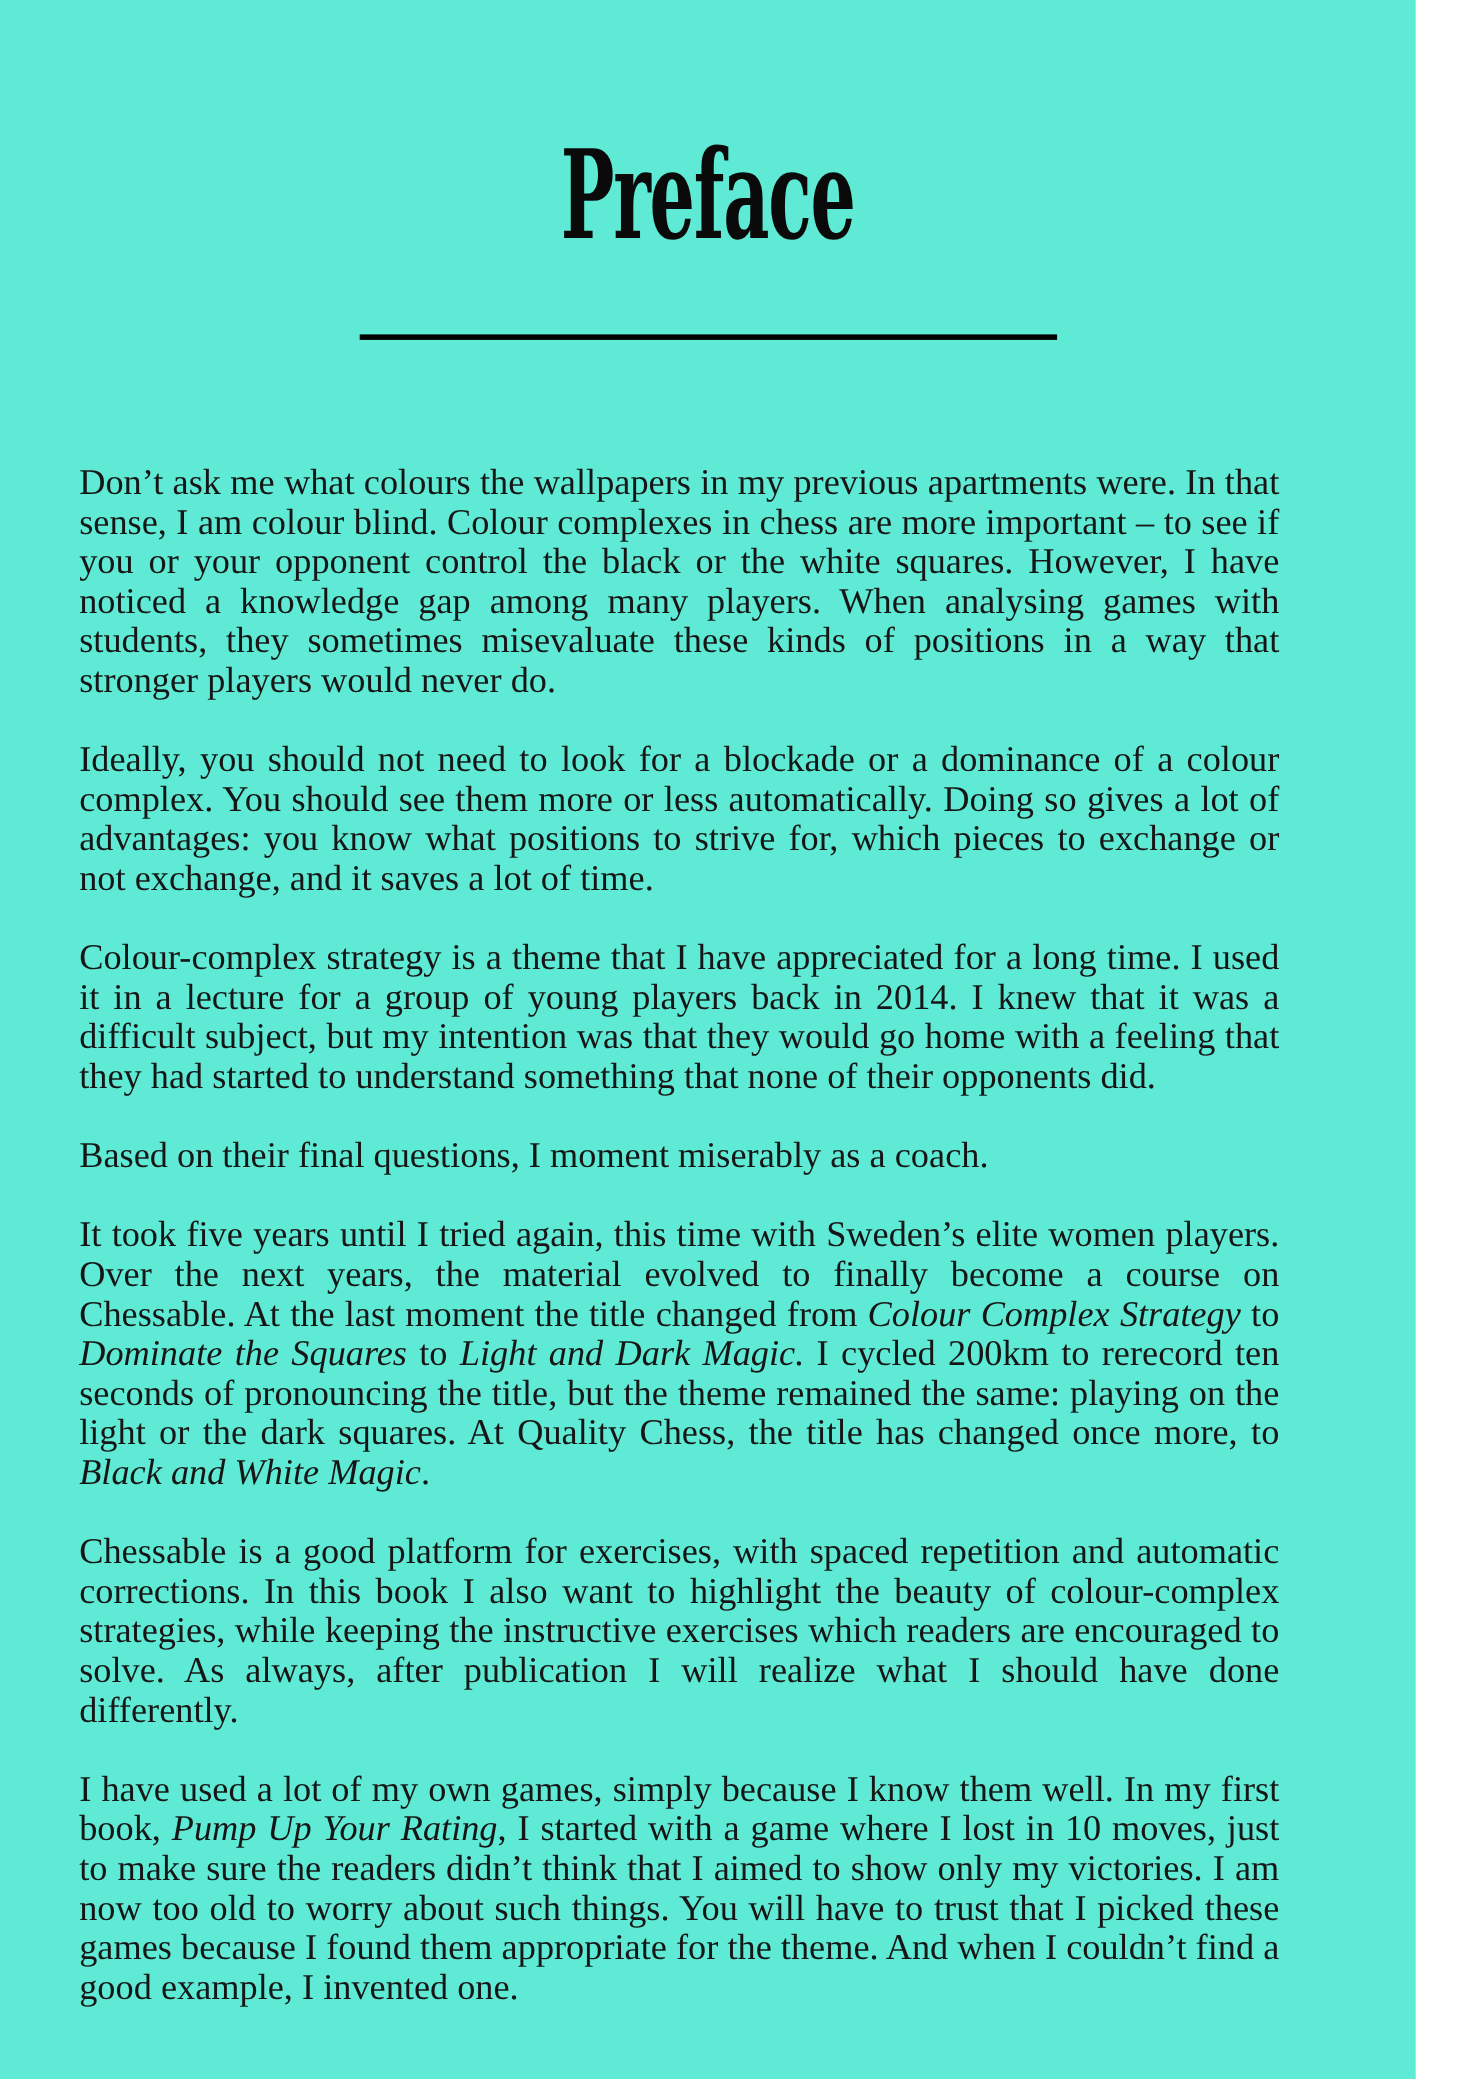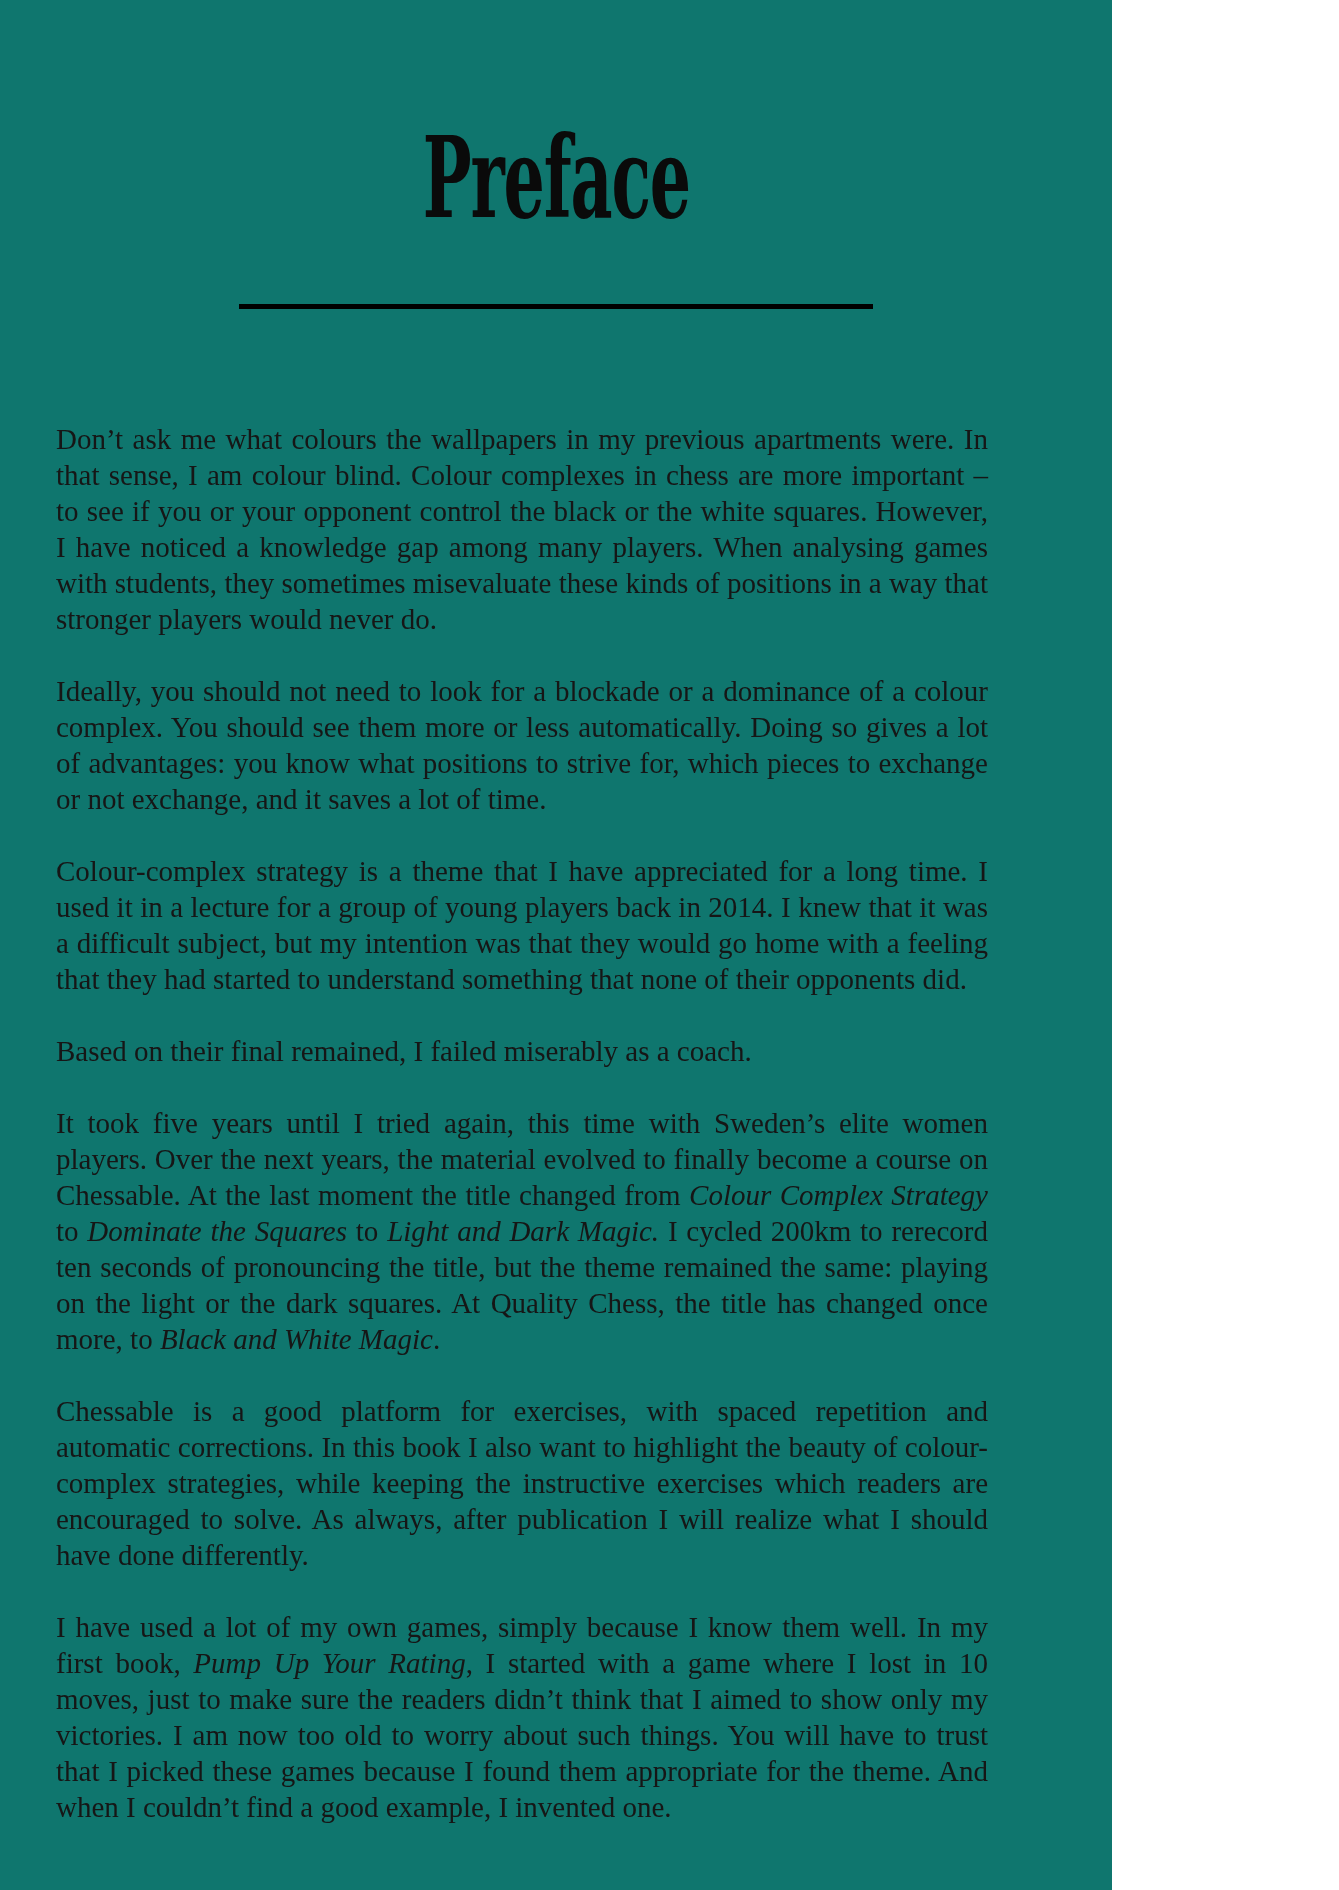--- a/index.html
+++ b/index.html
@@ -2,23 +2,23 @@
 <html><head>
 <meta charset="utf-8">
 <style>
   html, body {
     margin: 0;
     padding: 0;
     background: #ffffff;
   }
   .page {
     position: relative;
-    width: 1112px;
+    width: 1287px;
     height: 1890px;
-    background: #0f766e;
+    background: #5eead4;
     overflow: hidden;
     font-family: "Liberation Serif", serif;
     color: #161616;
   }
   .title {
     margin-top: 112px;
     text-align: center;
     font-family: "DejaVu Serif", serif;
     font-weight: 700;
     font-size: 112px;
@@ -33,22 +33,22 @@
     letter-spacing: -2px;
   }
   .rule {
     width: 634px;
     height: 5px;
     background: #000000;
     margin: 60px auto 0 auto;
   }
   .body-text {
     margin-top: 112px;
-    padding: 0 124px 0 56px;
-    font-size: 29px;
+    padding: 0 124px 0 72px;
+    font-size: 33px;
     line-height: 36px;
     text-align: justify;
   }
   .body-text p {
     margin: 0 0 36px 0;
   }
   .body-text em {
   }
 </style>
 </head>
@@ -56,18 +56,18 @@
 
 <div class="page">
   <div class="title">
     <span class="squeeze">Preface</span>
   </div>
   <div class="rule"></div>
   <div class="body-text">
       <p><span>Don’t ask me what colours the wallpapers in my previous apartments were. In that sense, I am colour blind. Colour complexes in chess are more important – to see if you or your opponent control the black or the white squares. However, I have noticed a knowledge gap among many players. When analysing games with students, they sometimes misevaluate these kinds of positions in a way that stronger players would never do.</span></p>
       <p><span>Ideally, you should not need to look for a blockade or a dominance of a colour complex. You should see them more or less automatically. Doing so gives a lot of advantages: you know what positions to strive for, which pieces to exchange or not exchange, and it saves a lot of time.</span></p>
       <p><span>Colour-complex strategy is a theme that I have appreciated for a long time. I used it in a lecture for a group of young players back in 2014. I knew that it was a difficult subject, but my intention was that they would go home with a feeling that they had started to understand something that none of their opponents did.</span></p>
-      <p><span>Based on their final remained, I failed miserably as a coach.</span></p>
+      <p><span>Based on their final questions, I moment miserably as a coach.</span></p>
       <p><span>It took five years until I tried again, this time with Sweden’s elite women players. Over the next years, the material evolved to finally become a course on Chessable. At the last moment the title changed from </span><em>Colour Complex Strategy</em><span> to </span><em>Dominate the Squares</em><span> to </span><em>Light and Dark Magic.</em><span> I cycled 200km to rerecord ten seconds of pronouncing the title, but the theme remained the same: playing on the light or the dark squares. At Quality Chess, the title has changed once more, to </span><em>Black and White Magic</em><span>.</span></p>
       <p><span>Chessable is a good platform for exercises, with spaced repetition and automatic corrections. In this book I also want to highlight the beauty of colour-complex strategies, while keeping the instructive exercises which readers are encouraged to solve. As always, after publication I will realize what I should have done differently.</span></p>
       <p><span>I have used a lot of my own games, simply because I know them well. In my first book, </span><em>Pump Up Your Rating</em><span>, I started with a game where I lost in 10 moves, just to make sure the readers didn’t think that I aimed to show only my victories. I am now too old to worry about such things. You will have to trust that I picked these games because I found them appropriate for the theme. And when I couldn’t find a good example, I invented one.</span></p>
     </div>
 </div>
 
 </body></html>

